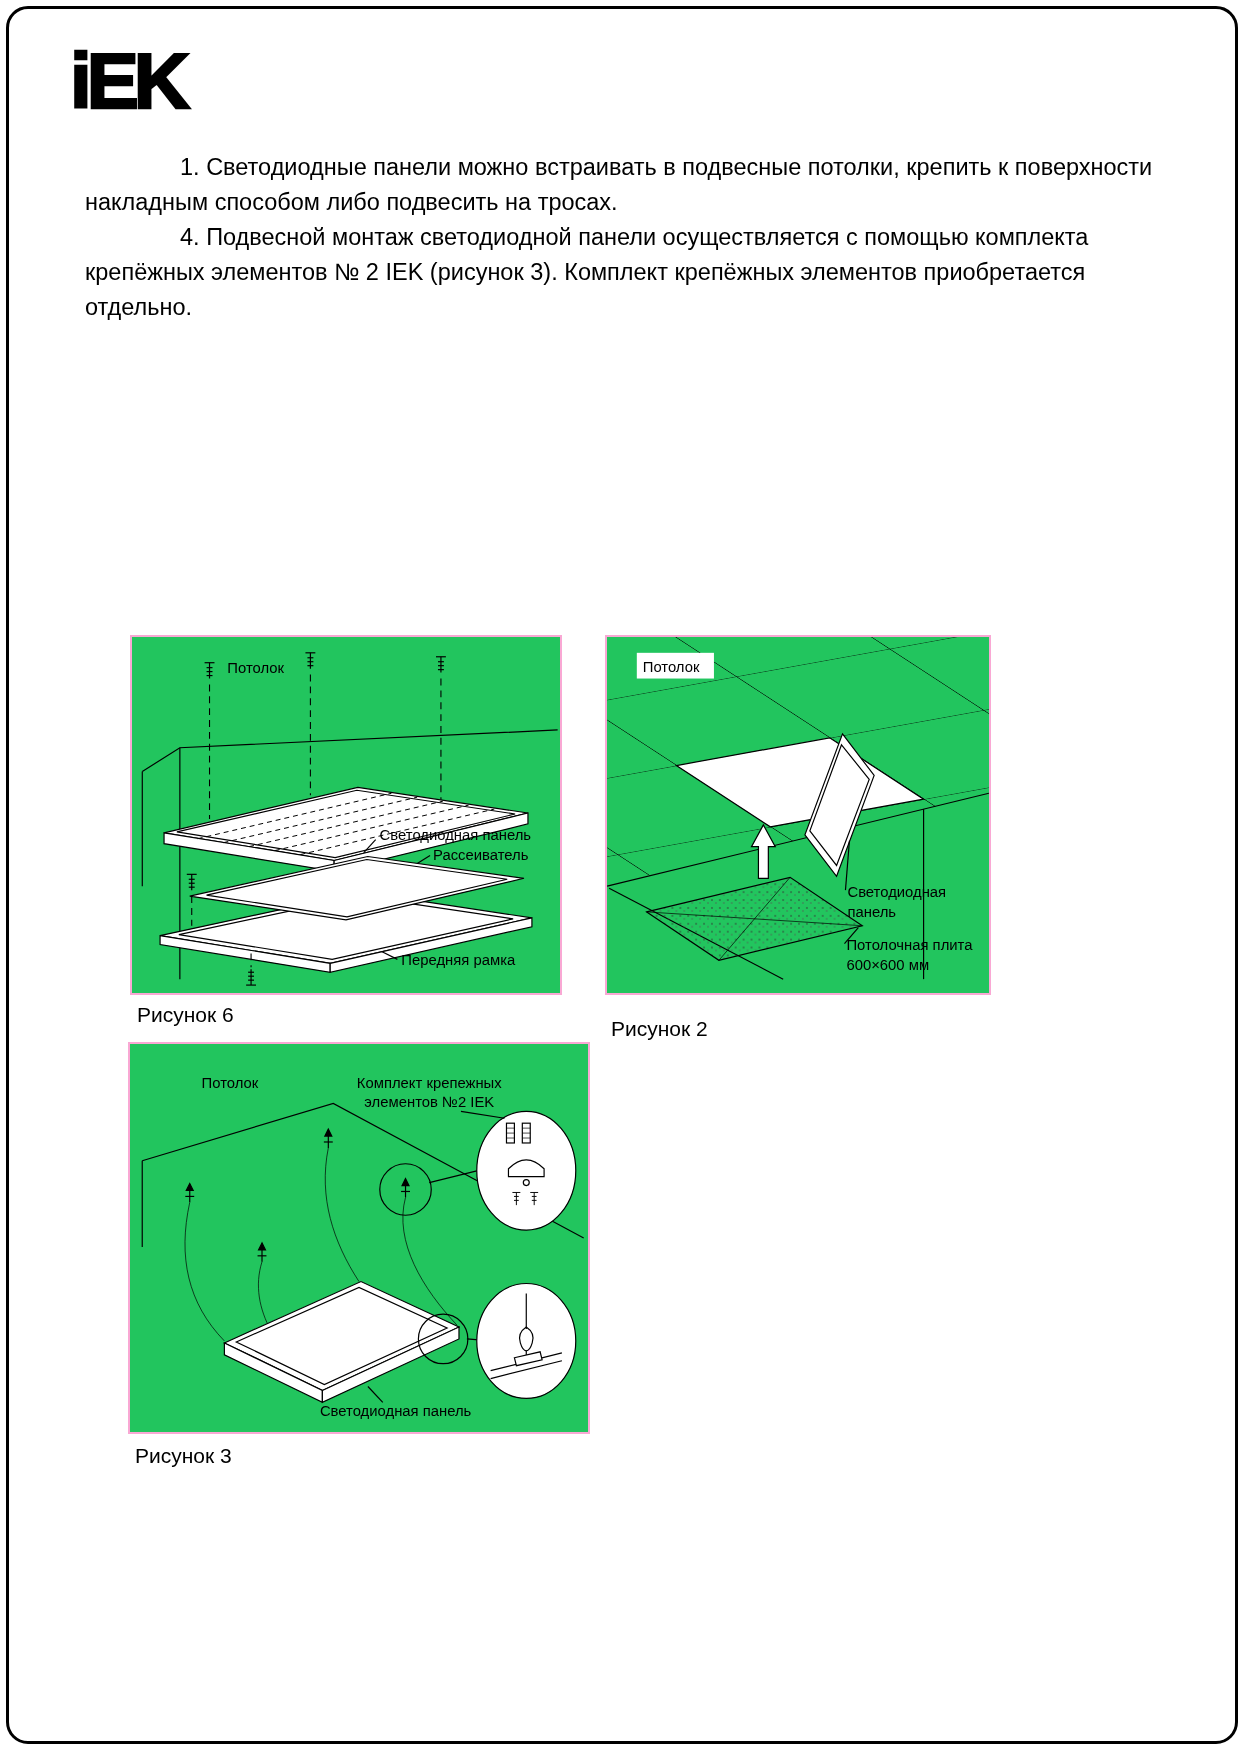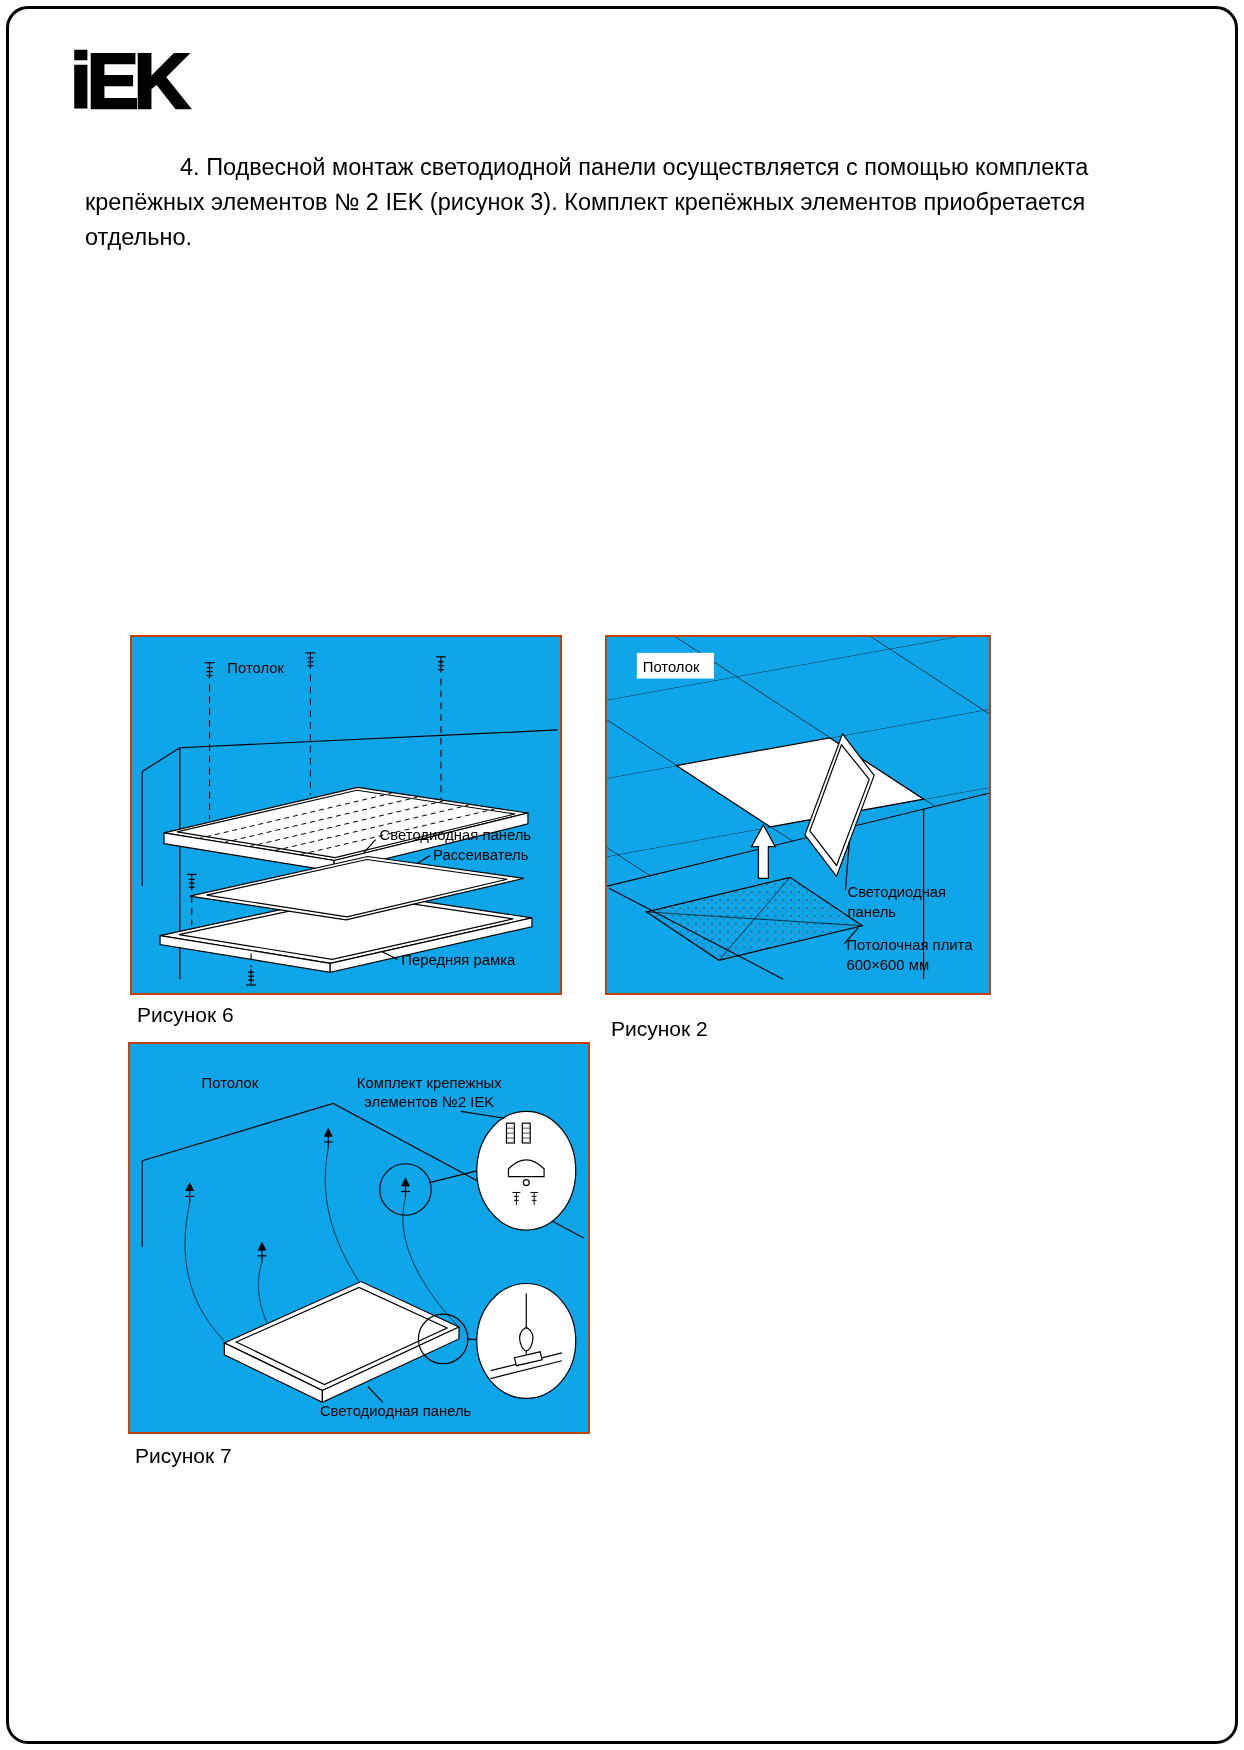--- a/index.html
+++ b/index.html
@@ -17,21 +17,21 @@
     position:absolute; left:70px; top:36px;
     font-size:78px; font-weight:700; letter-spacing:-5px;text-align:center;
     -webkit-text-stroke:2.5px #000;
   }
   .content {
     position:absolute; left:85px; top:150px; width:1078px;
     font-size:23.5px; line-height:35px;
   }
   .content p { text-indent:95px; }
   .figure {
-    position:absolute; border:2px solid #c2410c; background:#0ea5e9;
+    position:absolute; border:2px solid #f9a8d4; background:#22c55e;
   }
   .fig1 { left:130px; top:635px; width:432px; height:360px; }
   .fig2 { left:605px; top:635px; width:386px; height:360px; }
   .fig3 { left:128px; top:1042px; width:462px; height:392px; }
   .caption { position:absolute; font-size:21px; }
   .cap1 { left:137px; top:1003px; }
   .cap2 { left:611px; top:1017px; }
   .cap3 { left:135px; top:1444px; }
   svg { display:block; width:100%; height:100%; }
   svg text { font-family:"Liberation Sans", sans-serif; font-size:15px; fill:#000; }
@@ -42,20 +42,21 @@
   .strip { stroke:#000; stroke-width:1; fill:none; stroke-dasharray:5 4; }
 </style>
 </head>
 <body>
 
 <div class="page-border"></div>
 
 <div class="logo">iEK</div>
 
 <div class="content">
+  <p>1. Светодиодные панели можно встраивать в подвесные потолки, крепить к поверхности накладным способом либо подвесить на тросах.</p>
   <p>4. Подвесной монтаж светодиодной панели осуществляется с помощью комплекта крепёжных элементов № 2 IEK (рисунок 3). Комплект крепёжных элементов приобретается отдельно.</p>
 </div>
 
 <div class="figure fig1">
   <svg viewBox="0 0 432 360">
     <defs>
       <g id="screwV" class="ln">
         <line x1="-5" y1="0" x2="5" y2="0"></line>
         <line x1="0" y1="0" x2="0" y2="16"></line>
         <line x1="-3" y1="5" x2="3" y2="5"></line>
@@ -242,13 +243,13 @@
     <g>
       <text x="72" y="44">Потолок</text>
       <text x="302" y="44" text-anchor="middle">Комплект крепежных</text>
       <text x="302" y="64" text-anchor="middle">элементов №2 IEK</text>
       <line class="ln" x1="334" y1="68" x2="378" y2="75"></line>
       <line class="ln" x1="255" y1="362" x2="240" y2="346"></line>
       <text x="268" y="376" text-anchor="middle">Светодиодная панель</text>
     </g>
   </svg>
 </div>
-<div class="caption cap3">Рисунок 7</div>
+<div class="caption cap3">Рисунок 3</div>
 
 </body></html>

